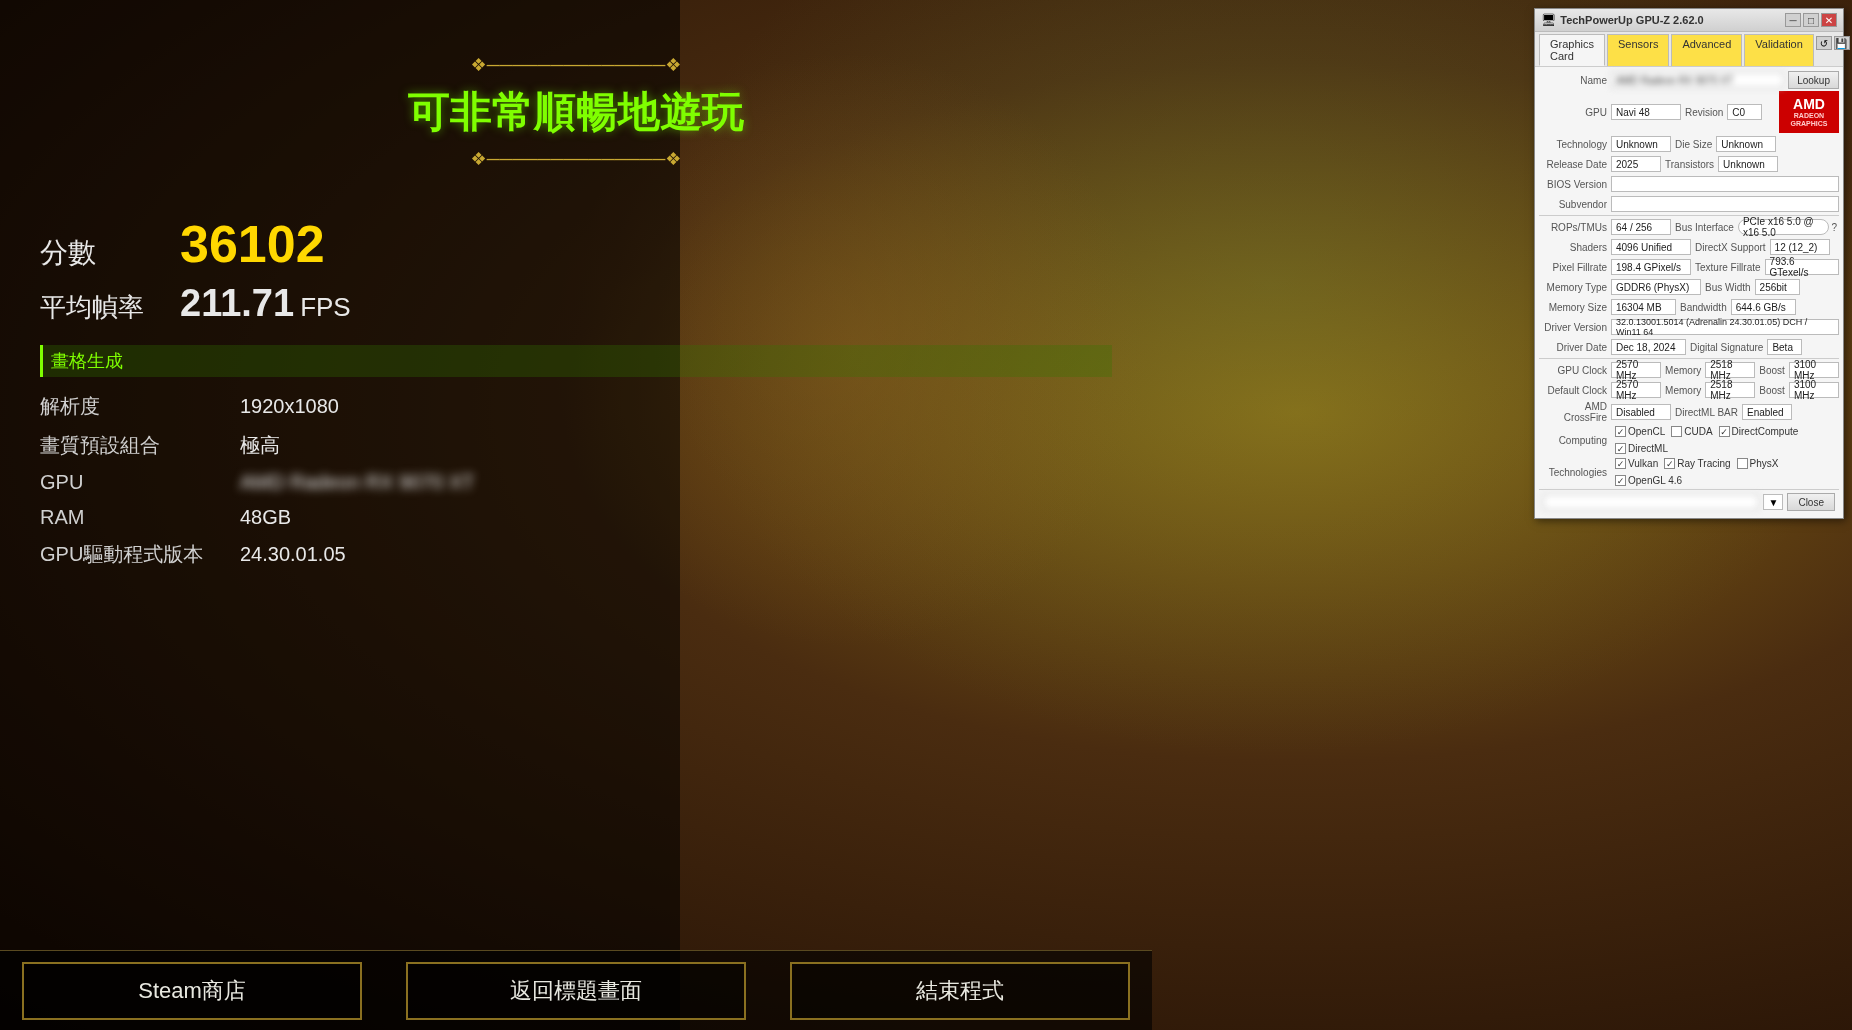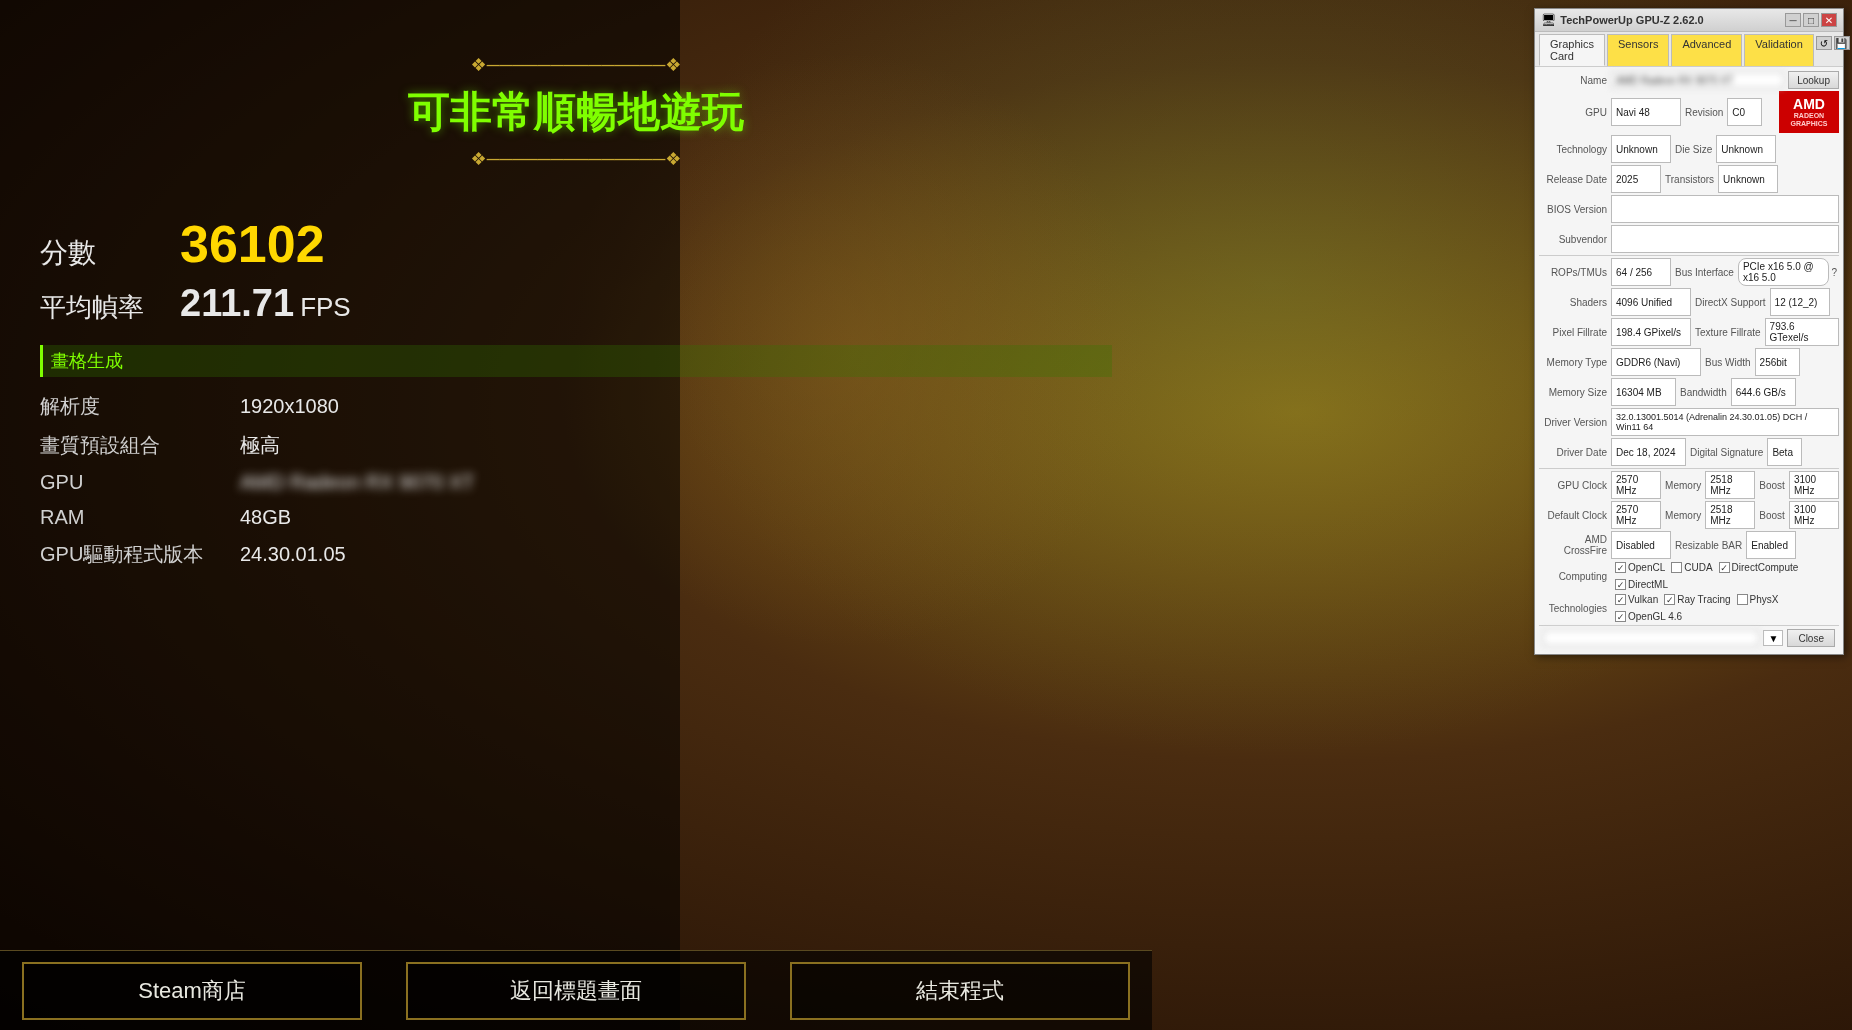--- a/index.html
+++ b/index.html
@@ -271,21 +271,21 @@
       padding-right: 4px;
       flex-shrink: 0;
     }
 
     .gpuz-field {
       background: white;
       border: 1px solid #bbb;
       padding: 1px 4px;
       font-size: 10px;
       color: #222;
-      height: 28px;
+      height: 16px;
       display: flex;
       align-items: center;
     }
 
     .gpuz-field-blur {
       background: white;
       border: 1px solid #bbb;
       padding: 1px 4px;
       font-size: 10px;
       color: #222;
@@ -566,21 +566,21 @@
 
     <div class="gpuz-row">
       <span class="gpuz-label">Pixel Fillrate</span>
       <div class="gpuz-field" style="width:80px;">198.4 GPixel/s</div>
       <span class="gpuz-inline-label">Texture Fillrate</span>
       <div class="gpuz-field" style="flex:1;">793.6 GTexel/s</div>
     </div>
 
     <div class="gpuz-row">
       <span class="gpuz-label">Memory Type</span>
-      <div class="gpuz-field" style="width:90px;">GDDR6 (Navi)</div>
+      <div class="gpuz-field" style="width:90px;">GDDR6 (PhysX)</div>
       <span class="gpuz-inline-label">Bus Width</span>
       <div class="gpuz-field" style="width:45px;">256bit</div>
     </div>
 
     <div class="gpuz-row">
       <span class="gpuz-label">Memory Size</span>
       <div class="gpuz-field" style="width:65px;">16304 MB</div>
       <span class="gpuz-inline-label">Bandwidth</span>
       <div class="gpuz-field" style="width:65px;">644.6 GB/s</div>
     </div>
@@ -613,21 +613,21 @@
       <div class="gpuz-field" style="width:55px;">2570 MHz</div>
       <span class="gpuz-inline-label">Memory</span>
       <div class="gpuz-field" style="width:55px;">2518 MHz</div>
       <span class="gpuz-inline-label">Boost</span>
       <div class="gpuz-field" style="width:55px;">3100 MHz</div>
     </div>
 
     <div class="gpuz-row">
       <span class="gpuz-label">AMD CrossFire</span>
       <div class="gpuz-field" style="width:60px;">Disabled</div>
-      <span class="gpuz-inline-label">Resizable BAR</span>
+      <span class="gpuz-inline-label">DirectML BAR</span>
       <div class="gpuz-field" style="width:50px;">Enabled</div>
     </div>
 
     <div class="gpuz-row">
       <span class="gpuz-label">Computing</span>
       <div class="checkbox-row">
         <div class="cb-item">
           <div class="cb-box checked">✓</div>
           <span>OpenCL</span>
         </div>

